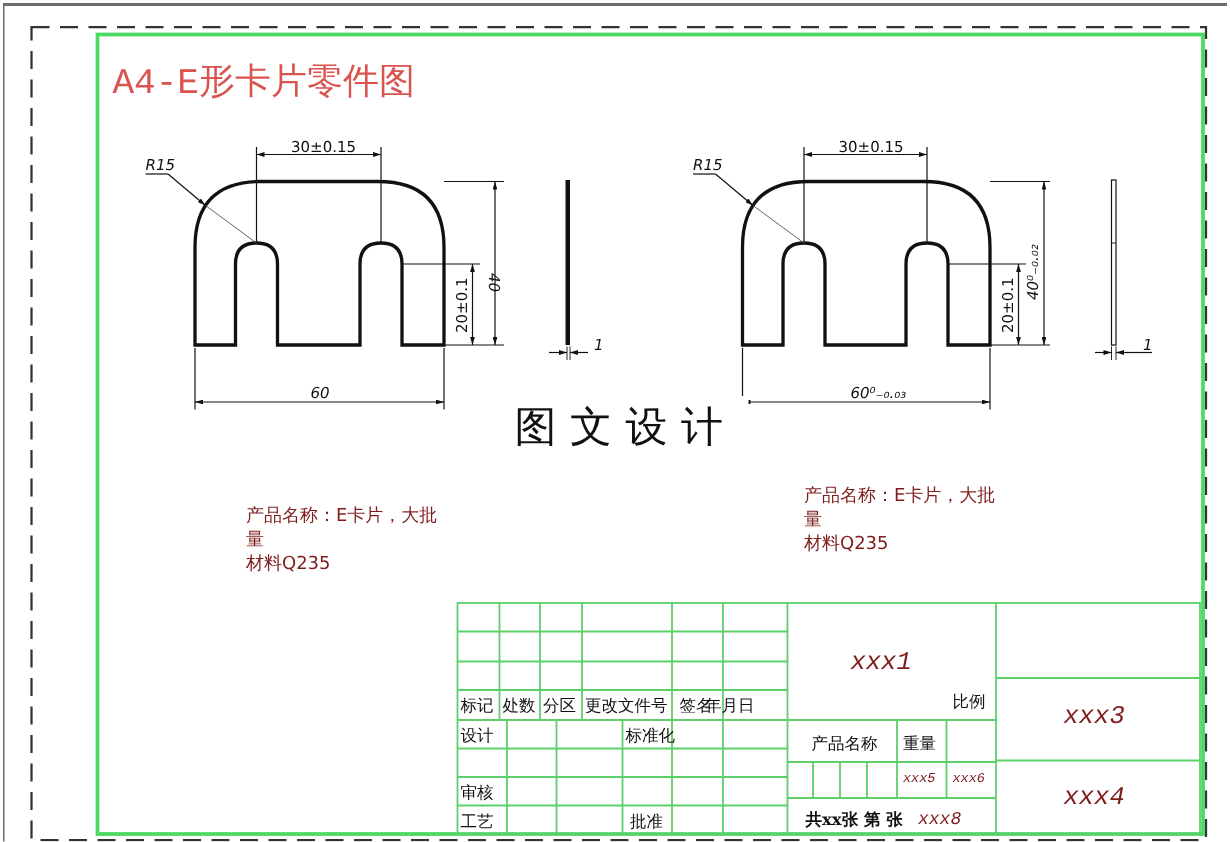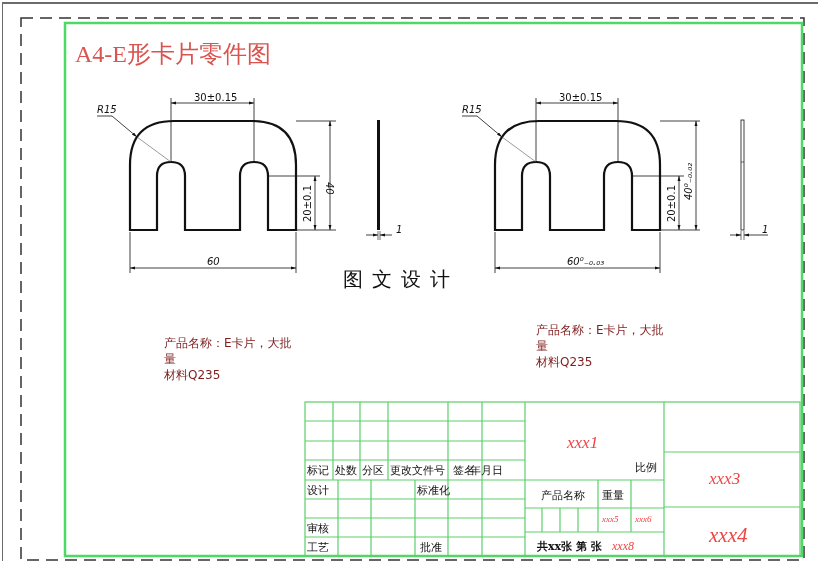--- a/index.html
+++ b/index.html
@@ -1,25 +1,25 @@
 <!DOCTYPE html>
 <html><head>
 <meta charset="utf-8">
 <style>
   html, body { margin: 0; padding: 0; background: #ffffff; }
   body { width: 820px; height: 561px; position: relative; overflow: hidden; font-family: "DejaVu Sans", sans-serif; }
   .viewport { position: absolute; left: 0; top: 0; width: 820px; height: 561px; }
   .outer-border { position: absolute; left: 2px; top: 2px; width: 816px; height: 559px; border-left: 1px solid #6b6b6b; border-top: 2px solid #6b6b6b; box-sizing: border-box; }
   svg.sheet { position: absolute; left: 0; top: 0; }
-  .title { position: absolute; left: 75px; top: 38px; color: #d9534f; font-family: Liberation Serif, serif; font-size: 24px; letter-spacing: 0px; white-space: nowrap; }
+  .title { position: absolute; left: 75px; top: 38px; color: #d9534f; font-family: Liberation Mono, monospace; font-size: 24px; letter-spacing: 0px; white-space: nowrap; }
   .note { position: absolute; font-family: "DejaVu Sans", sans-serif; font-size: 12px; color: #7f1d1d; line-height: 16px; margin-top: 29px; }
   .note div { white-space: nowrap; }
-  .watermark { position: absolute; left: 335px; top: 264px; padding: 2px 8px; background: #fff; font-family: "DejaVu Serif", serif; font-size: 20px; letter-spacing: 9px; color: #111; white-space: nowrap; }
+  .watermark { position: absolute; left: 335px; top: 264px; padding: 2px 8px; background: #fff; font-family: "DejaVu Serif", serif; font-size: 28px; letter-spacing: 9px; color: #111; white-space: nowrap; }
   .cell-text { position: absolute; font-family: "DejaVu Serif", serif; font-size: 11px; color: #111; white-space: nowrap; }
-  .ital { position: absolute; font-family: Liberation Serif, serif; font-style: italic; color: #ef4444; white-space: nowrap; }
+  .ital { position: absolute; font-family: Liberation Mono, monospace; font-style: italic; color: #7f1d1d; white-space: nowrap; }
 </style>
 </head>
 <body>
 
 <div class="viewport">
   <div class="outer-border"></div>
 
   <svg class="sheet" width="820" height="561" viewBox="0 0 820 561">
     <defs>
       <marker id="arr" viewBox="0 0 10 6" refX="10" refY="3" markerWidth="7" markerHeight="4" orient="auto-start-reverse">
@@ -171,17 +171,17 @@
   <div class="cell-text" style="left:307px; top:540px;">工艺</div>
   <div class="cell-text" style="left:420px; top:540px;">批准</div>
 
   <div class="cell-text" style="left:541px; top:488px;">产品名称</div>
   <div class="cell-text" style="left:602px; top:488px;text-align:right;">重量</div>
   <div class="cell-text" style="left:635px; top:460px;">比例</div>
   <div class="cell-text" style="left:537px; top:539px;font-weight:bold;">共xx张 第 张</div>
 
   <div class="ital" style="left:567px; top:433px; font-size:17px;">xxx1</div>
   <div class="ital" style="left:709px; top:469px; font-size:17px;">xxx3</div>
-  <div class="ital" style="left:709px; top:523px; font-size:21px;">xxx4</div>
+  <div class="ital" style="left:709px; top:523px; font-size:17px;">xxx4</div>
   <div class="ital" style="left:602px; top:514px; font-size:9px;">xxx5</div>
   <div class="ital" style="left:635px; top:514px; font-size:9px;">xxx6</div>
   <div class="ital" style="left:612px; top:539px; font-size:12px;">xxx8</div>
 </div>
 
 </body></html>

